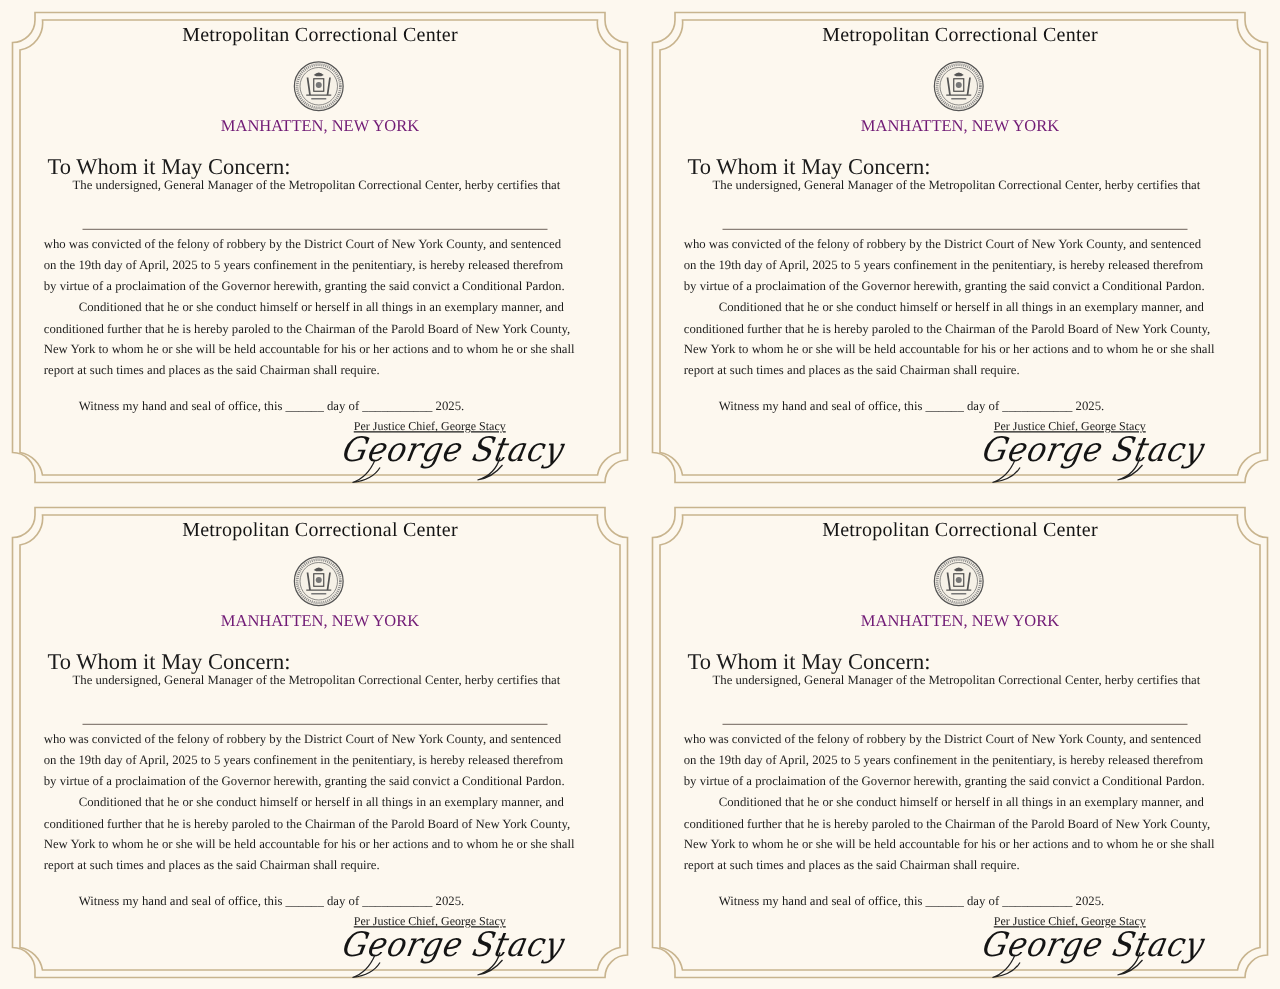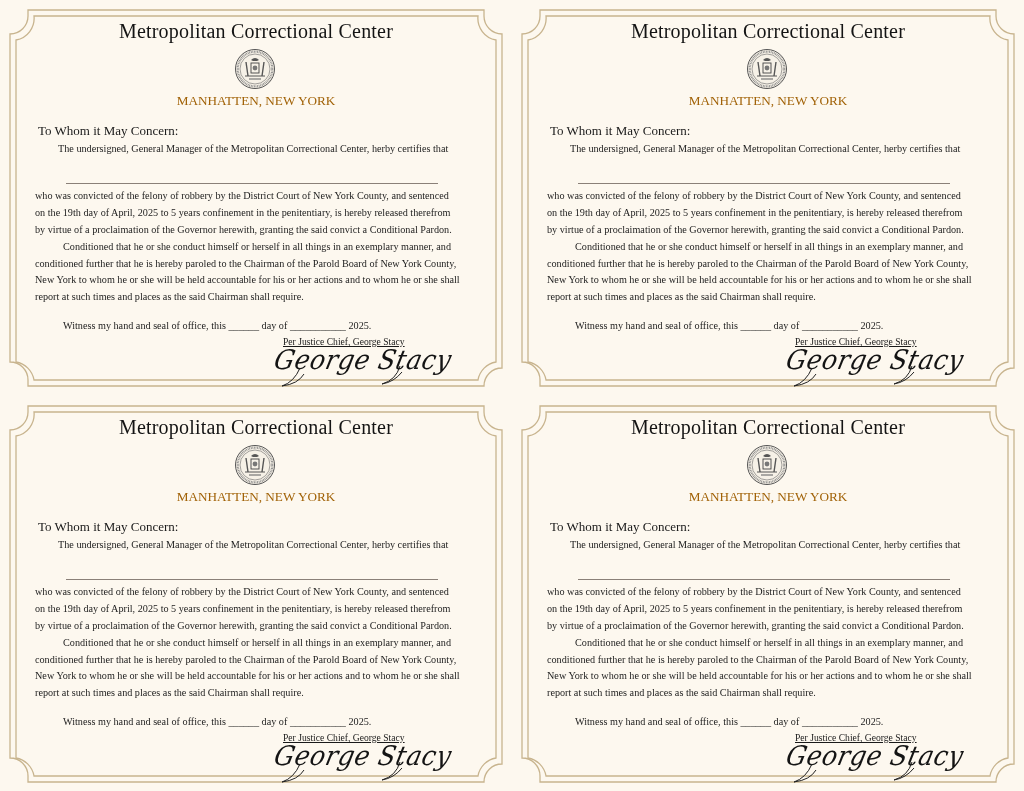--- a/index.html
+++ b/index.html
@@ -15,37 +15,37 @@
     position: absolute;
     width: 512px; height: 395px;
   }
   .card svg.frame {
     position: absolute; left: 0; top: 0;
     width: 512px; height: 395px;
   }
   .title {
     position: absolute; left: 0; width: 512px; top: 20px;
     text-align: center;
-    font-size: 20px;
+    font-size: 16px;
     letter-spacing: 0.2px;
     color: #141414;
   }
   .seal {
     position: absolute; left: 234px; top: 48px;
     width: 42px; height: 42px;
   }
   .location {
     position: absolute; left: 0; width: 512px; top: 93px;
     text-align: center;
     font-size: 13.2px;
-    color: #a16207;
+    color: #701a75;
   }
   .salutation {
     position: absolute; left: 38px; top: 123px;
-    font-size: 13px;
+    font-size: 18px;
   }
   .p {
     position: absolute; font-size: 10.2px; white-space: nowrap; color: #1c1c1c;
   }
   .blank-line {
     position: absolute; left: 66px; top: 183px; width: 372px; height: 0;
     border-top: 1.2px solid #8a8078;
   }
   .perjustice {
     position: absolute; left: 283px; top: 336px; font-size: 9.6px; white-space: nowrap; text-decoration: underline;

